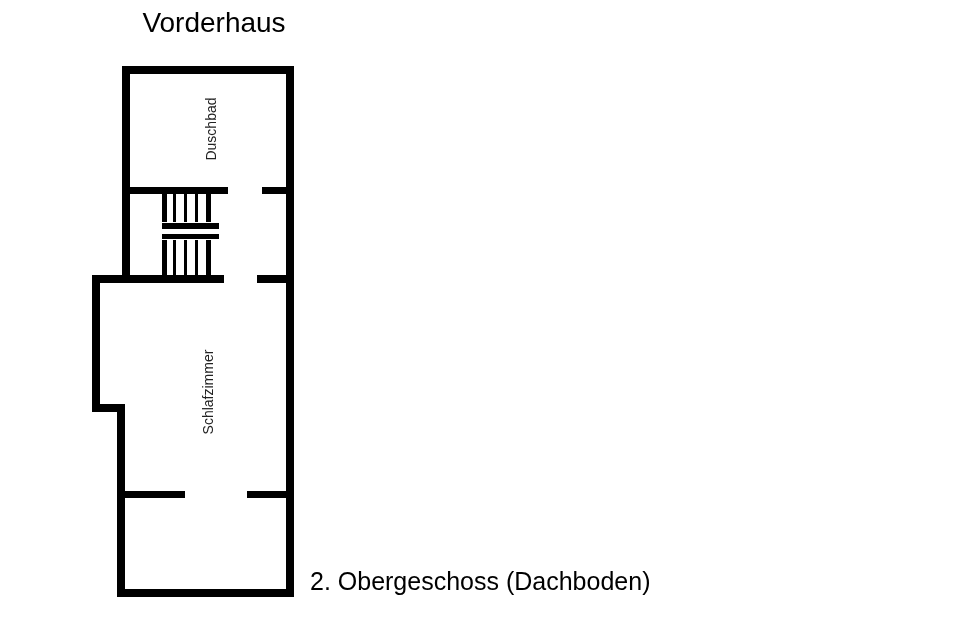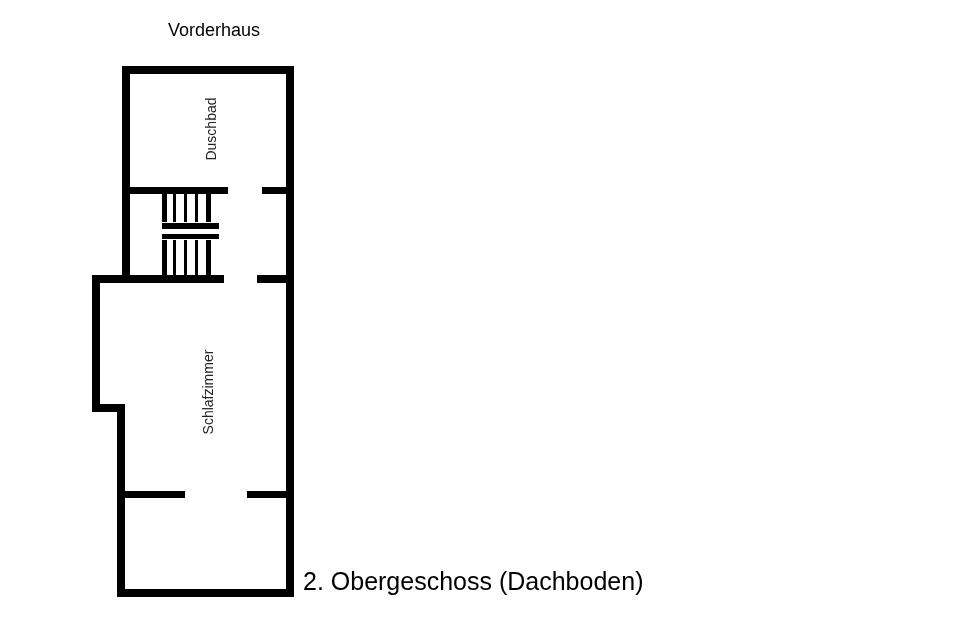--- a/index.html
+++ b/index.html
@@ -18,29 +18,28 @@
   .wall {
     position: absolute;
     background: var(--wall, #000000);
   }
   .plan-title {
     position: absolute;
     left: 104px;
     top: 11px;
     width: 220px;
     text-align: center;
-    font-size: 18px;
+    font-size: 28px;
     line-height: 23px;
     color: var(--text, #000000);
     white-space: nowrap;
-    margin-top: 8px;
   }
   .caption {
     position: absolute;
-    left: 303px;
+    left: 310px;
     top: 569px;
     font-size: 25px;
     line-height: 25px;
     color: var(--text, #000000);
     white-space: nowrap;
   }
   .room-label {
     position: absolute;
     height: 16px;
     line-height: 16px;

